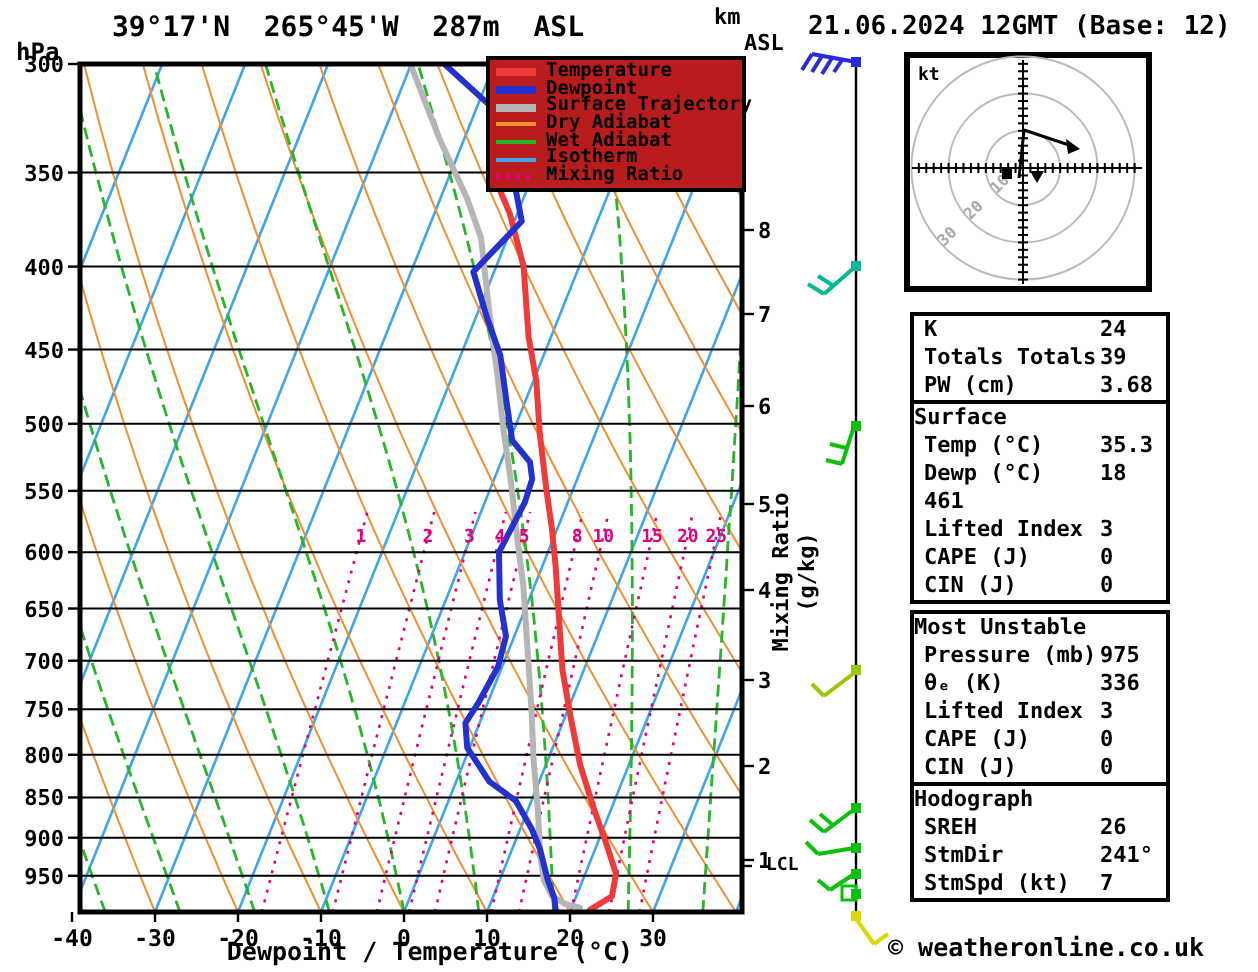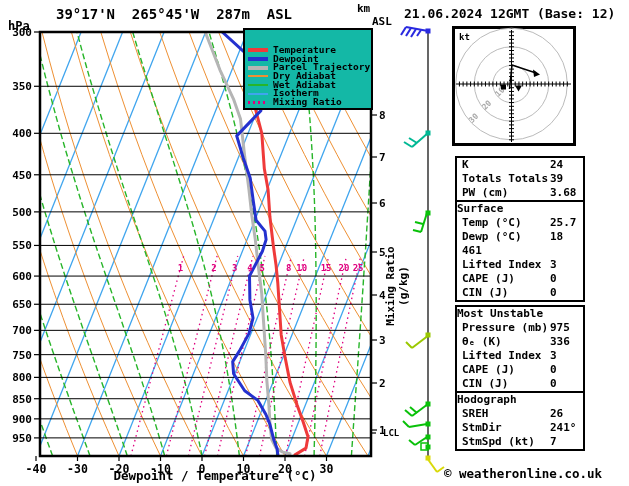--- a/index.html
+++ b/index.html
@@ -10,22 +10,22 @@
   #chart-title{left:56px;top:6px;font-size:14px;letter-spacing:0px;white-space:pre}
   #date-label{left:404px;top:6px;font-size:13px;white-space:pre}
   #hpa-label{left:8px;top:19px;font-size:12px}
   #km-label{left:357px;top:2px;font-size:11px}
   #asl-label{left:372px;top:15px;font-size:11px}
   #lcl-label{left:383px;top:428px;font-size:9px}
   #mixing-axis-label{left:330px;top:279px;width:122px;height:14px;font-size:11px;
     text-align:center;transform:rotate(-90deg)}
   #xaxis-title{left:105px;top:468px;width:220px;text-align:center;font-size:12.5px;white-space:pre}
   #copyright{left:444px;top:466px;font-size:12.5px;white-space:pre}
-  #legend{left:243px;top:28px;width:126px;height:62px;border:2px solid #000;background:#14b8a6;z-index:5;
-          padding-top:16px}
+  #legend{left:243px;top:28px;width:126px;height:62px;border:2px solid #000;background:#b91c1c;z-index:5;
+          padding-top:2px}
   .legend-row{display:flex;align-items:center;height:8.7px}
   .legend-swatch{width:20px;flex:none;margin:0 5px 0 3px}
   .legend-label{font-size:9.5px;font-weight:bold;line-height:8.7px;white-space:pre}
   .tbox{position:absolute;left:455px;width:126px;border:2px solid #000;background:#fff;
         font-size:11px;font-weight:bold;z-index:4}
   .trow{display:flex;padding-left:5px;height:14px;line-height:14px;white-space:pre}
   .trow .lbl{width:88px;flex:none}
   .thead{height:14px;line-height:14px}
   #hodo{z-index:4}
 </style>
@@ -274,21 +274,21 @@
       <div class="legend-row">
         <span class="legend-swatch" style="height: 4px; background: rgb(239, 58, 58);"></span>
         <span class="legend-label">Temperature</span>
       </div>
       <div class="legend-row">
         <span class="legend-swatch" style="height: 4px; background: rgb(36, 49, 207);"></span>
         <span class="legend-label">Dewpoint</span>
       </div>
       <div class="legend-row">
         <span class="legend-swatch" style="height: 4px; background: rgb(181, 181, 181);"></span>
-        <span class="legend-label">Parcel Trajectory</span>
+        <span class="legend-label">Surface Trajectory</span>
       </div>
       <div class="legend-row">
         <span class="legend-swatch" style="height: 2px; background: rgb(238, 144, 51);"></span>
         <span class="legend-label">Dry Adiabat</span>
       </div>
       <div class="legend-row">
         <span class="legend-swatch" style="height: 2px; background: rgb(39, 181, 41);"></span>
         <span class="legend-label">Wet Adiabat</span>
       </div>
       <div class="legend-row">
@@ -378,21 +378,21 @@
       <text x="7" y="14" font-size="9" font-weight="bold" font-family="DejaVu Sans Mono,monospace" fill="#000">kt</text>
     </svg>
 
   <div class="tbox" id="tbl-stability" style="top:156px">
       <div class="trow"><span class="lbl">K</span><span class="val">24</span></div>
       <div class="trow"><span class="lbl">Totals Totals</span><span class="val">39</span></div>
       <div class="trow"><span class="lbl">PW (cm)</span><span class="val">3.68</span></div>
     </div>
   <div class="tbox" id="tbl-surface" style="top:200px">
       <div class="thead">Surface</div>
-      <div class="trow"><span class="lbl">Temp (°C)</span><span class="val">25.7</span></div>
+      <div class="trow"><span class="lbl">Temp (°C)</span><span class="val">35.3</span></div>
       <div class="trow"><span class="lbl">Dewp (°C)</span><span class="val">18</span></div>
       <div class="trow"><span class="val">461</span></div>
       <div class="trow"><span class="lbl">Lifted Index</span><span class="val">3</span></div>
       <div class="trow"><span class="lbl">CAPE (J)</span><span class="val">0</span></div>
       <div class="trow"><span class="lbl">CIN (J)</span><span class="val">0</span></div>
     </div>
   <div class="tbox" id="tbl-most-unstable" style="top:305px">
       <div class="thead">Most Unstable</div>
       <div class="trow"><span class="lbl">Pressure (mb)</span><span class="val">975</span></div>
       <div class="trow"><span class="lbl">θₑ (K)</span><span class="val">336</span></div>

